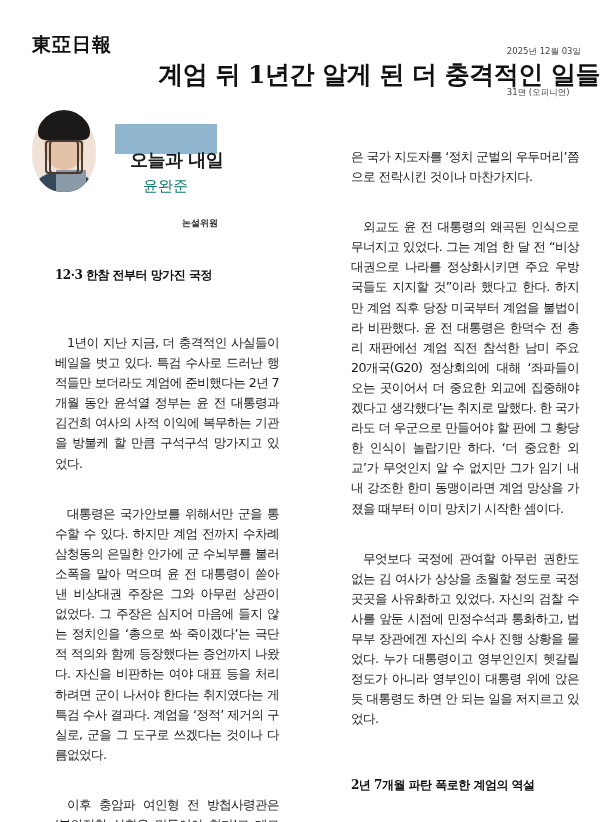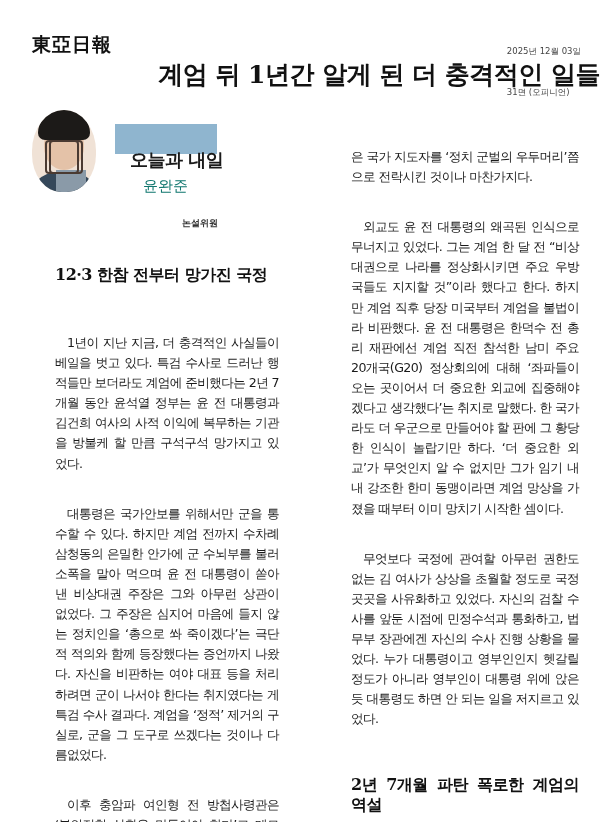--- a/index.html
+++ b/index.html
@@ -26,21 +26,21 @@
   .title-bar { position: absolute; left: 100px; top: 24px; width: 102px; height: 3px; background: #8fb5cf; }
   .column-title { position: absolute; left: 100px; top: 33px; font-size: 18px; font-weight: bold; color: #1a1a1a; letter-spacing: -0.5px; }
   .author-name { position: absolute; left: 100px; top: 62px; font-size: 15px; font-weight: normal; color: #0f766e; margin-left: 13px; }
   .author-role { position: absolute; left: 152px; top: 67px; font-size: 9px; font-weight: bold; color: #333; margin-top: 35px; }
 
   .col { position: absolute; font-family: "DejaVu Sans", sans-serif; font-size: 12.6px; line-height: 20.1px; color: #1a1a1a; text-align: justify; letter-spacing: -0.6px; }
   .col.left { left: 10px; top: 206px; width: 284px; }
   .col.right { left: 306px; top: 102px; width: 288px; }
   .para { text-indent: 12px; }
   .para.cont { text-indent: 0; }
-  .subhead { font-family: "DejaVu Serif", serif; font-size: 16px; line-height: 20px; color: #111; letter-spacing: -0.5px; text-indent: 0; }
+  .subhead { font-family: "DejaVu Serif", serif; font-size: 12px; line-height: 20px; color: #111; letter-spacing: -0.5px; text-indent: 0; }
   .left .subhead { margin: 14px 0 18px 0; }
   .right .subhead { margin: 16px 0 18px 0; }
   .size-note { position: absolute; right: 6px; top: 806px; font-size: 11px; color: #555; }
 </style>
 </head>
 <body>
 
 <div class="masthead">
   <div class="logo">東亞日報</div>
   <div class="dateline">

